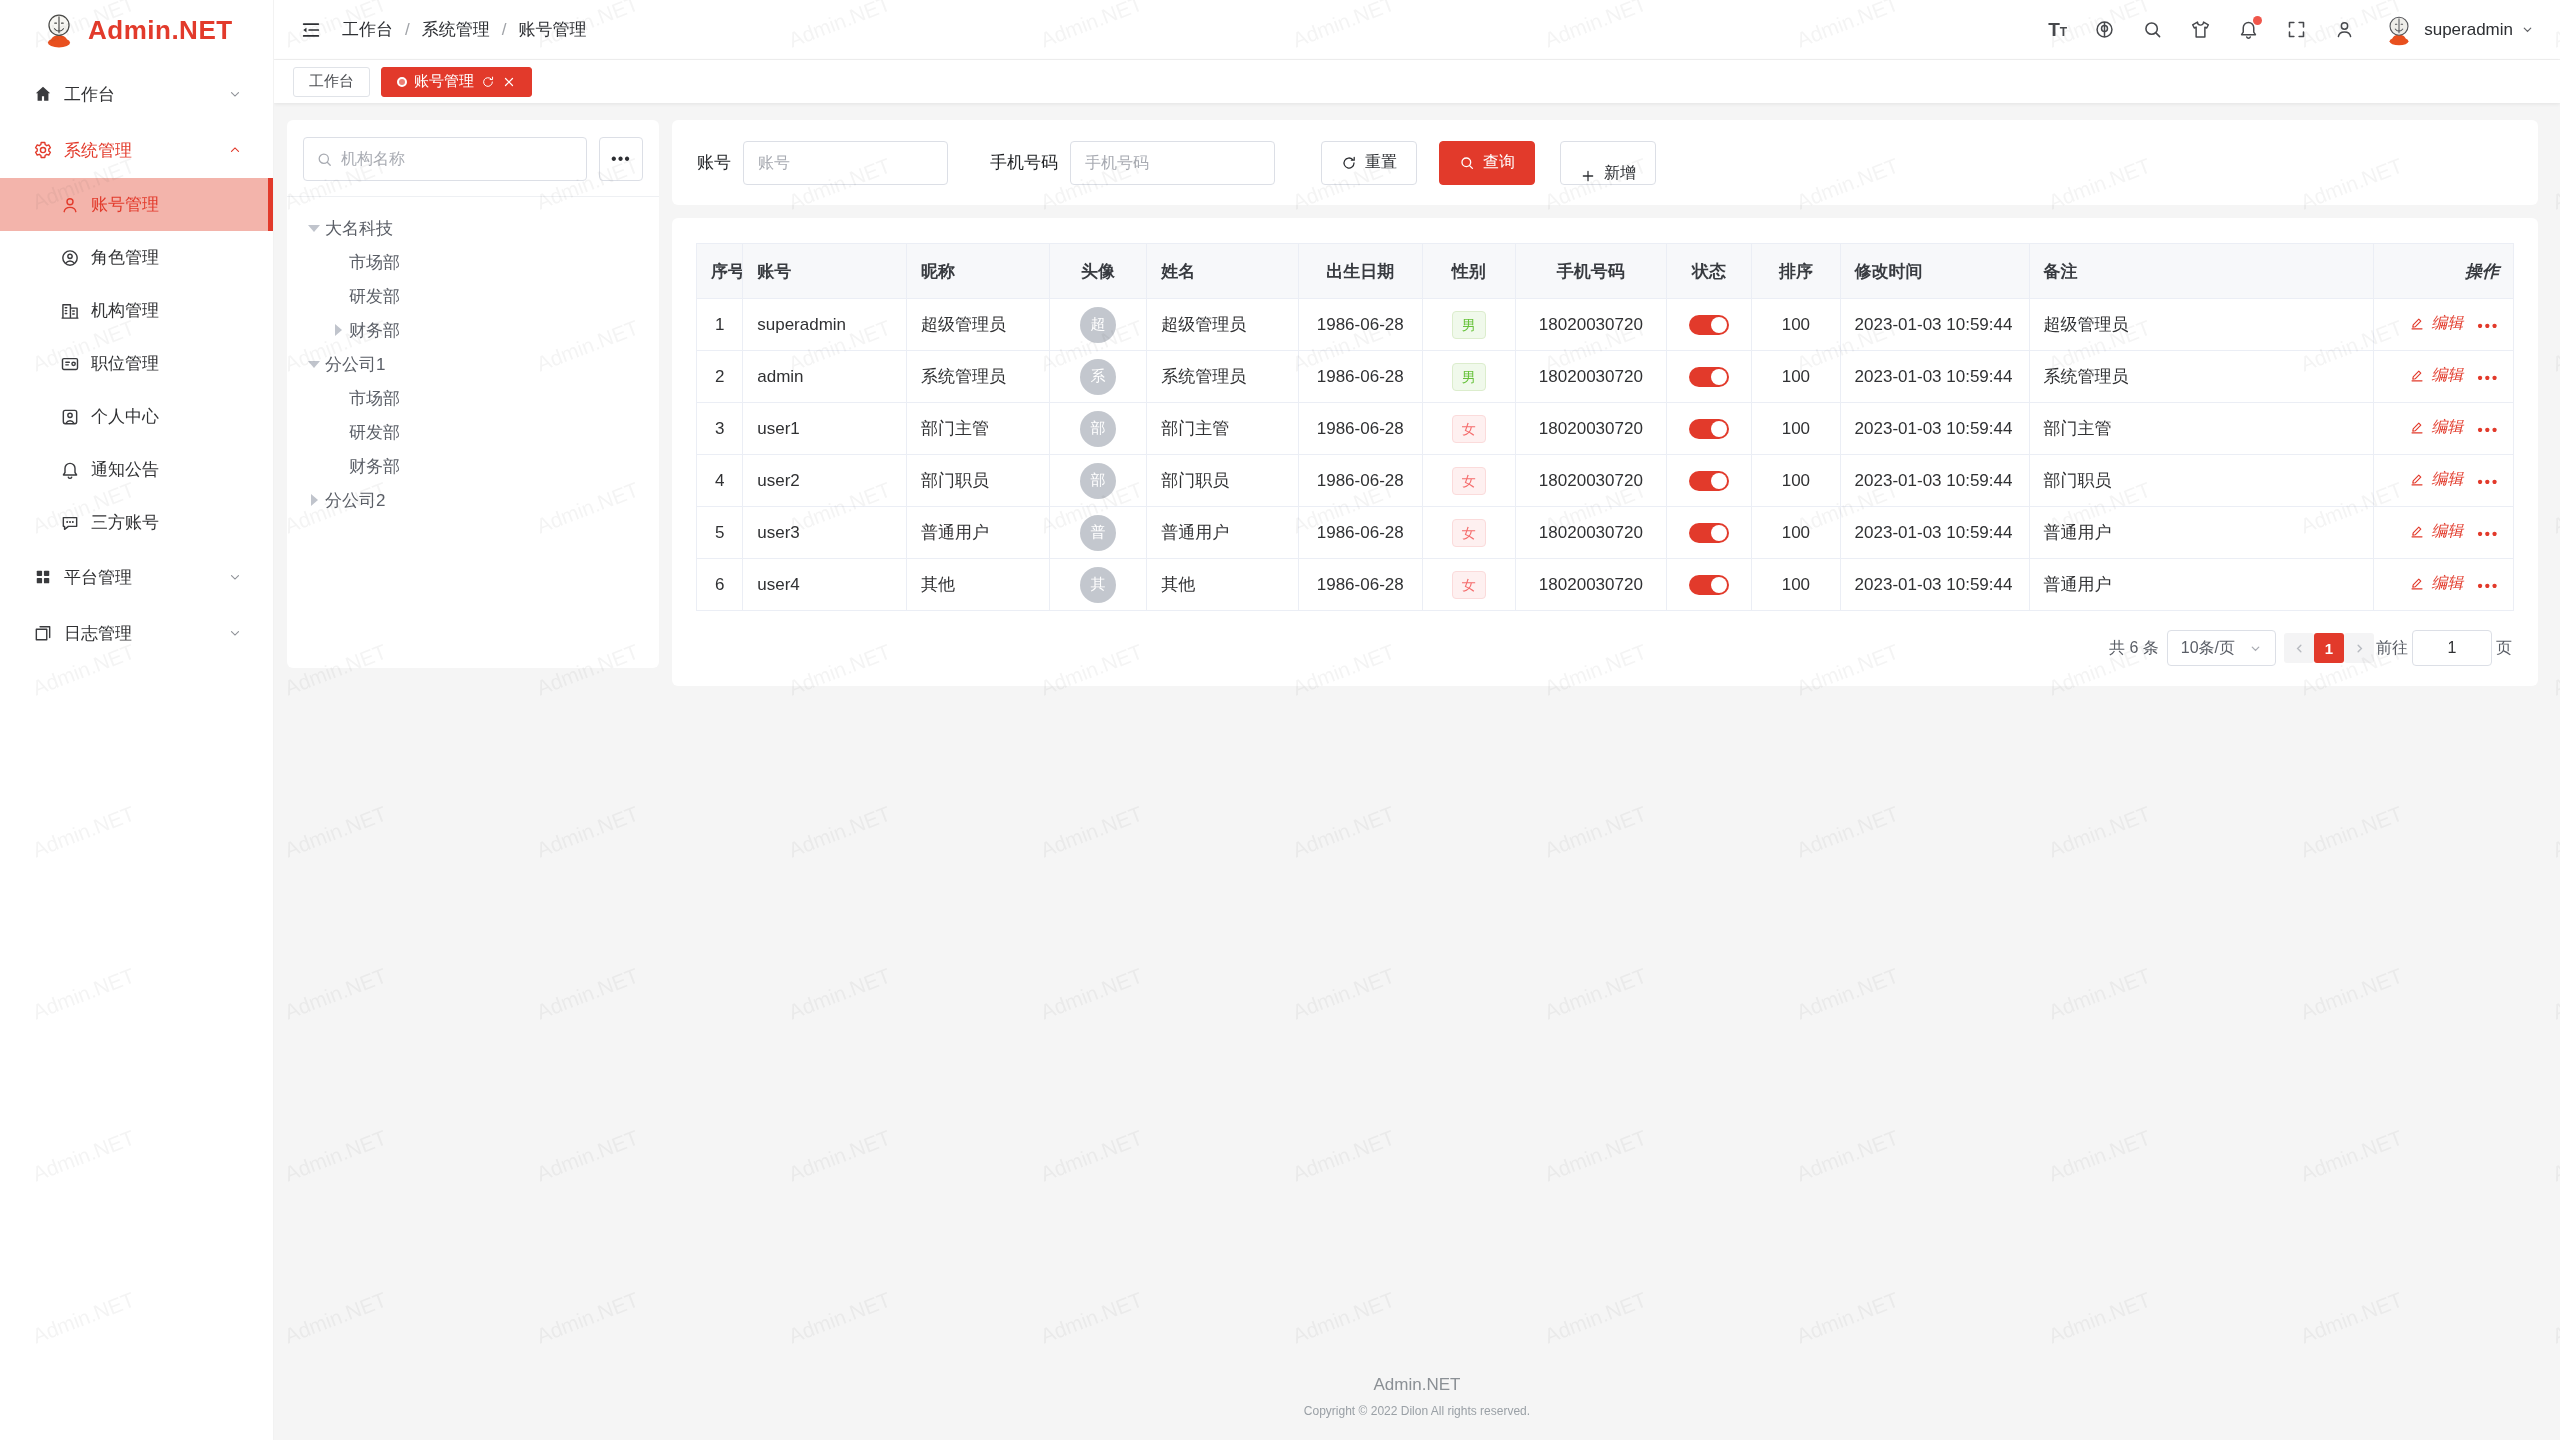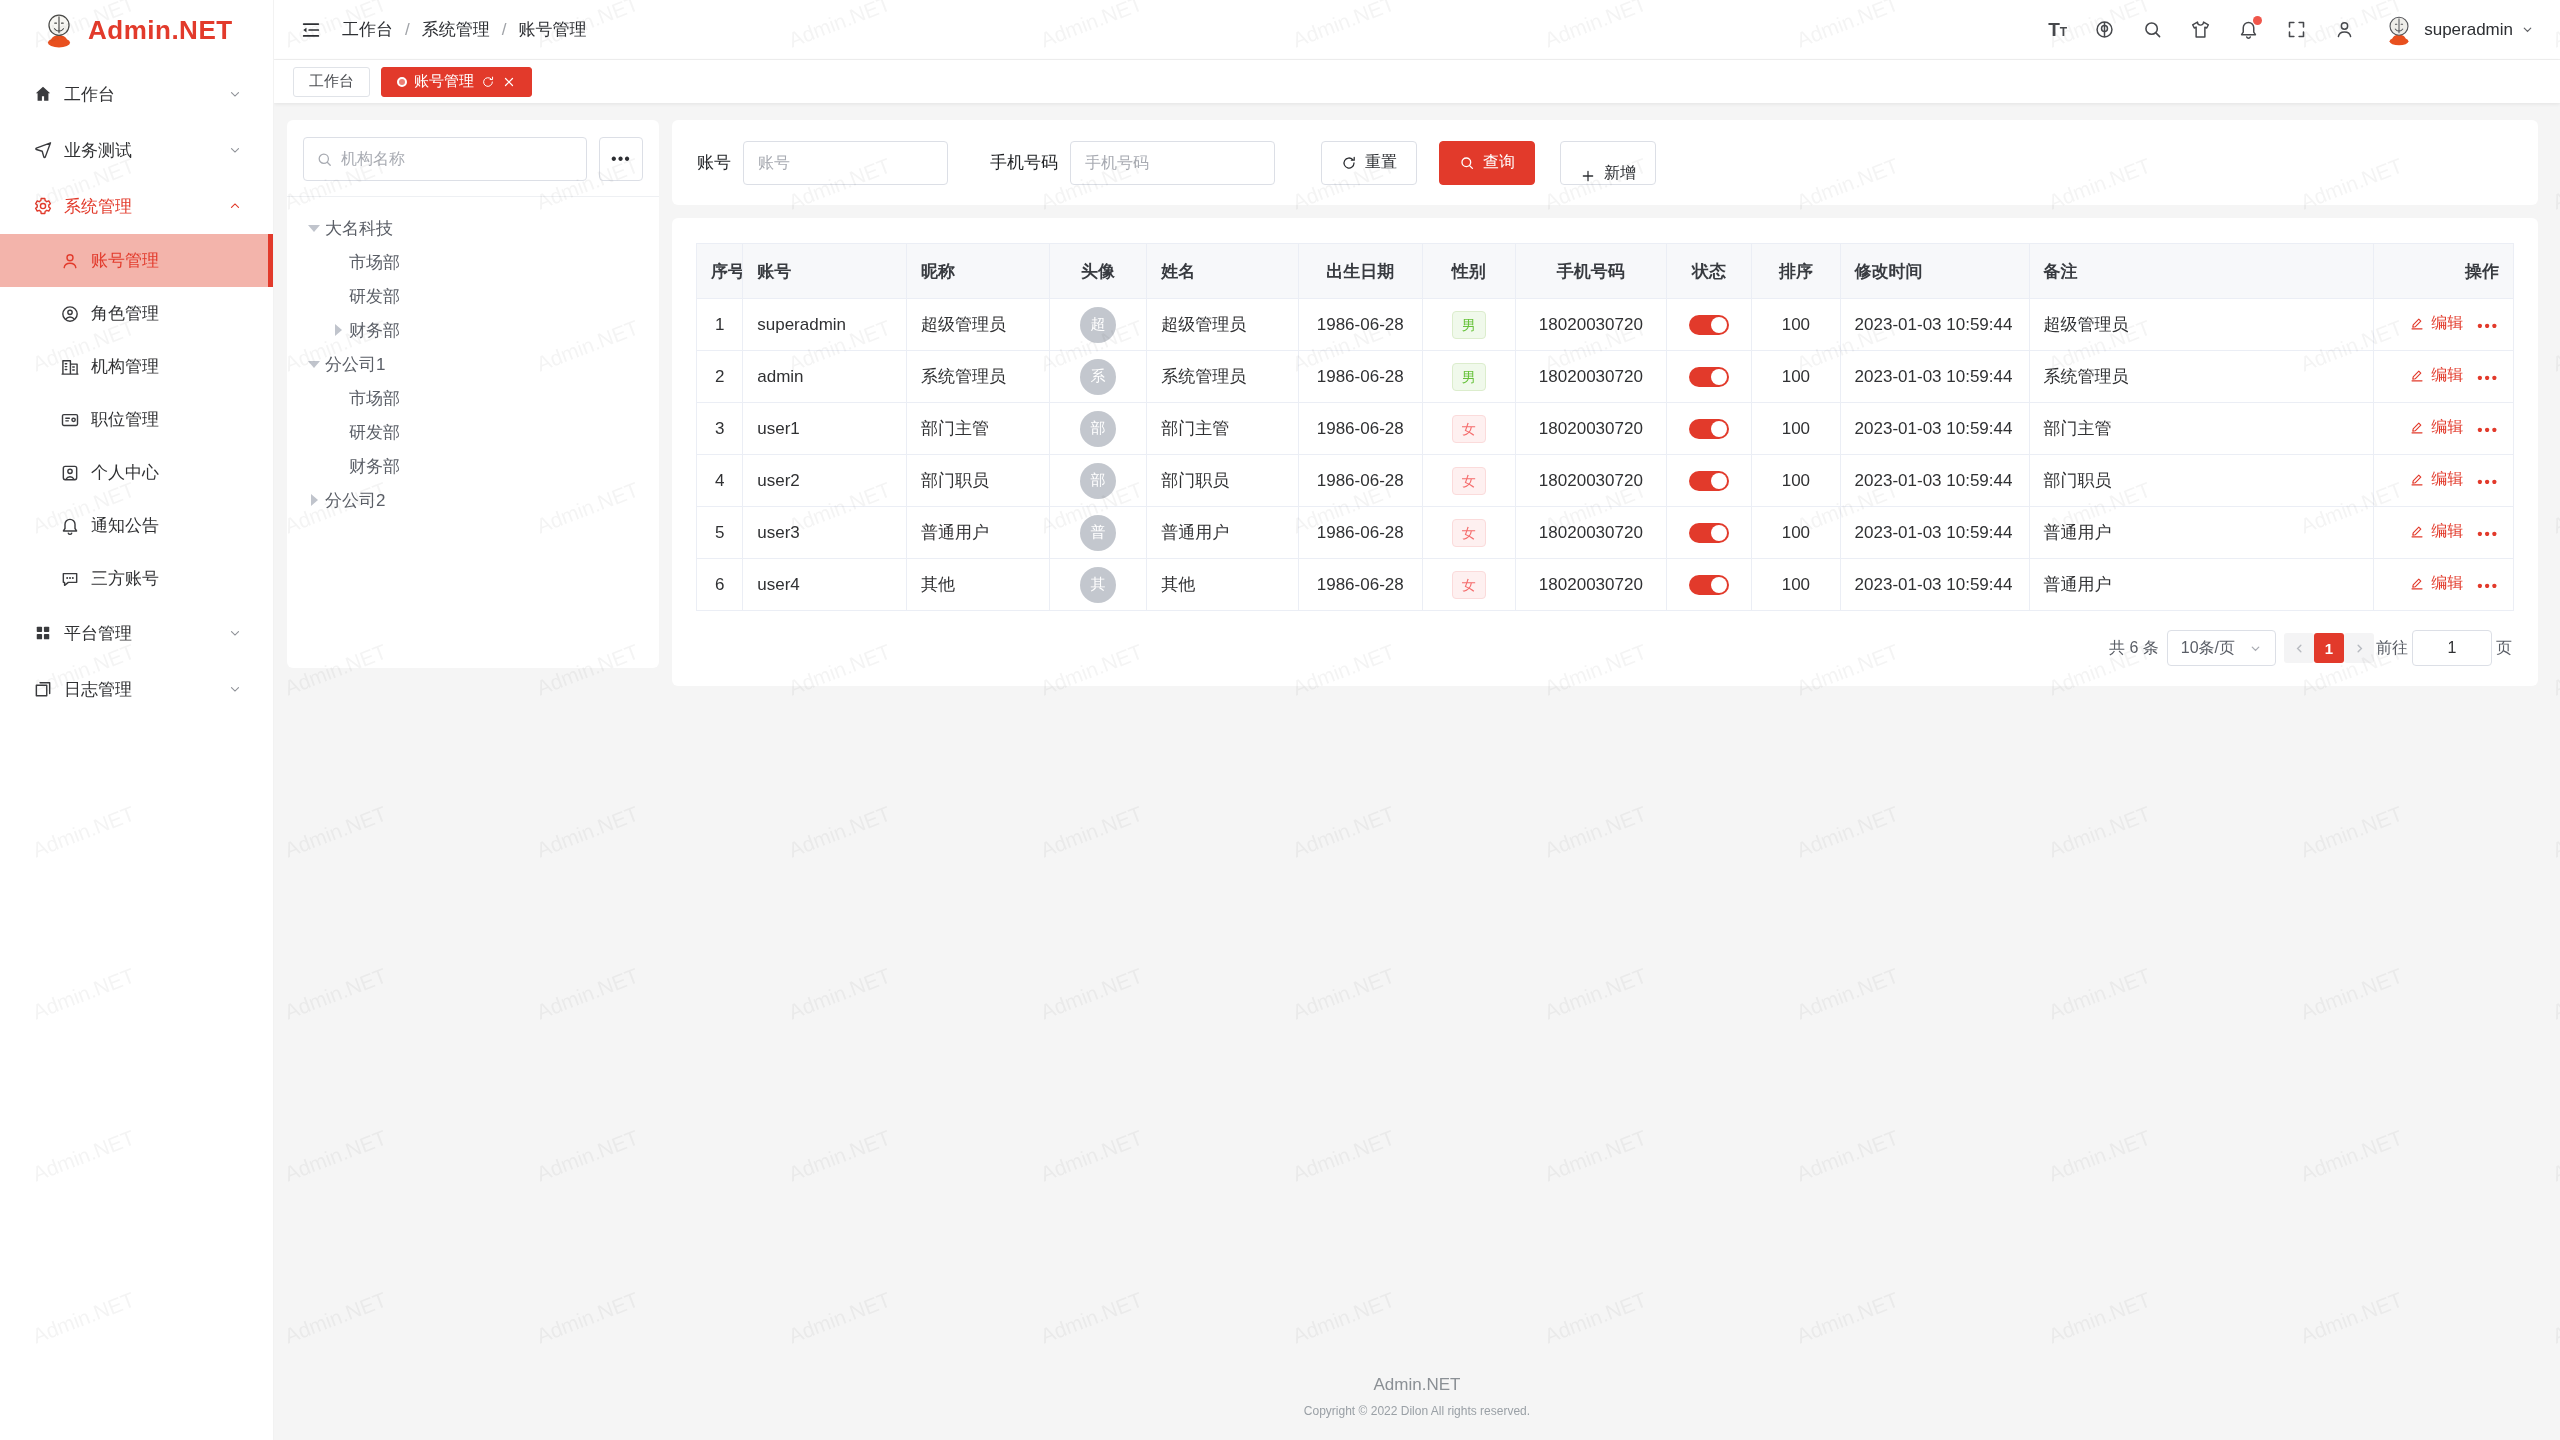--- a/index.html
+++ b/index.html
@@ -89,21 +89,21 @@
   .btn svg{width:16px;height:16px;}
   .btn.reset{margin-left:46px;}
   .btn.primary{background:var(--primary);border-color:var(--primary);color:#fff;margin-left:22px;}
   .btn.add{margin-left:25px;align-items:flex-end;}
 
   .table-card{flex:1;min-height:450px;padding:25px 24px 0;display:flex;flex-direction:column;}
   table.data{width:100%;border-collapse:collapse;table-layout:fixed;border-top:1px solid var(--table-border);border-left:1px solid var(--table-border);}
   table.data th,table.data td{border-right:1px solid var(--table-border);border-bottom:1px solid var(--table-border);font-size:17px;color:var(--text);padding:0 14px;height:52px;white-space:nowrap;overflow:hidden;}
   table.data th{background:#f7f8fa;height:55px;font-weight:600;color:#383b40;text-align:left;}
   .ta-c{text-align:center !important;}
-  .ta-r{text-align:right !important;}
+  .ta-r{text-align:right !important;font-style:italic;}
   .tavatar{width:36px;height:36px;border-radius:50%;background:#c3c7ce;color:#fff;display:inline-flex;align-items:center;justify-content:center;font-size:15px;}
   .gbadge{display:inline-block;padding:6px 9px;border-radius:4px;font-size:14px;line-height:1;}
   .gbadge.male{color:#67c23a;background:#f0f9eb;border:1px solid #dcedcd;}
   .gbadge.female{color:#f56c6c;background:#fef0f0;border:1px solid #fbdbdb;}
   .switch{width:40px;height:20px;border-radius:10px;background:var(--primary);position:relative;display:inline-block;cursor:pointer;vertical-align:middle;}
   .switch::after{content:"";position:absolute;right:2px;top:2px;width:16px;height:16px;border-radius:50%;background:#fff;}
   .edit-link{color:var(--primary);display:inline-flex;align-items:center;gap:6px;font-size:16px;cursor:pointer;}
   .edit-link svg{width:16px;height:16px;}
   .more-dots{color:var(--primary);font-size:15px;letter-spacing:2px;margin-left:14px;cursor:pointer;font-weight:bold;}
 
@@ -142,33 +142,20 @@
       <span class="logo-text">Admin.NET</span>
     </div>
     <nav class="menu" id="menu">
         <div class="menu-item">
           <span class="ic">
             <svg viewBox="0 0 24 24" fill="currentColor">
               <path d="M12 3.4 3.4 11h2.1v9.2h5.2v-5.6h2.6v5.6h5.2V11h2.1z"></path>
             </svg>
           </span>
           <span class="mlabel">工作台</span>
-          <span class="chev ic">
-            <svg viewBox="0 0 24 24" fill="none" stroke="currentColor" stroke-width="2" stroke-linecap="round">
-              <path d="m6 9.5 6 6 6-6"></path>
-            </svg>
-          </span>
-        </div>
-        <div class="menu-item">
-          <span class="ic">
-            <svg viewBox="0 0 24 24" fill="none" stroke="currentColor" stroke-width="1.7" stroke-linecap="round" stroke-linejoin="round">
-              <path d="M21 3.4 4 9.8c-.8.3-.75 1.4.05 1.65l7 2.05 2 7c.25.8 1.35.85 1.65.05z"></path>
-            </svg>
-          </span>
-          <span class="mlabel">业务测试</span>
           <span class="chev ic">
             <svg viewBox="0 0 24 24" fill="none" stroke="currentColor" stroke-width="2" stroke-linecap="round">
               <path d="m6 9.5 6 6 6-6"></path>
             </svg>
           </span>
         </div>
         <div class="menu-item open">
           <span class="ic">
             <svg viewBox="0 0 24 24" fill="none" stroke="currentColor" stroke-width="1.7" stroke-linecap="round" stroke-linejoin="round">
               <circle cx="12" cy="12" r="3.1"></circle>

